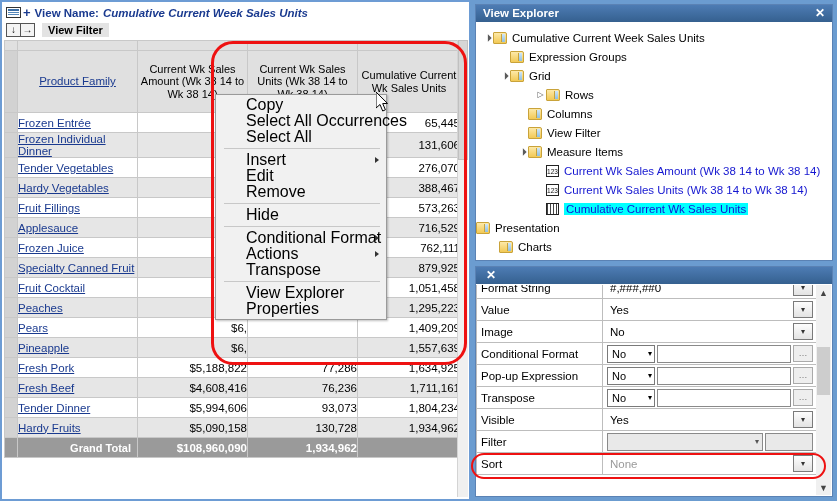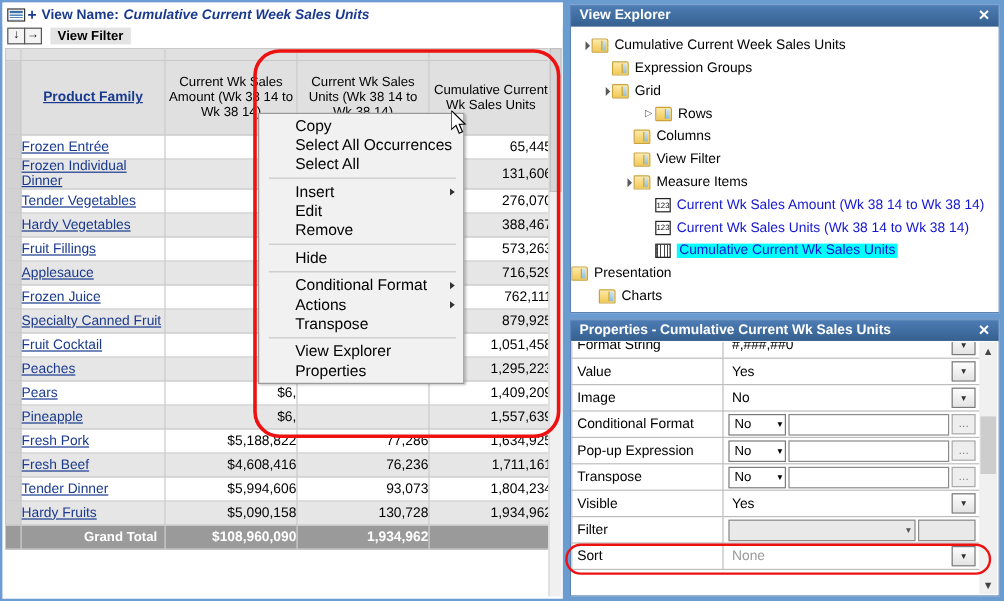--- a/index.html
+++ b/index.html
@@ -60,21 +60,21 @@
   table.grid { border-collapse: collapse; width: 456px; table-layout: fixed; }
   table.grid td, table.grid th { border: 1px solid #c8c8c8; padding: 0; }
   .colhdr-strip td { height: 10px; background: #e0e0e0; }
   th.hdr {
     background: #e0e0e0; font-weight: normal; font-size: 11px; color: #000;
     text-align: center; vertical-align: middle; height: 62px; padding: 2px 4px;
     line-height: 12.5px;
   }
   th.hdr.prodfam { }
   th.hdr .hdr-link {
-    color: #1a3a8f; font-weight: bold; text-decoration: underline; font-size: 11.5px;
+    color: #1a3a8f; font-weight: normal; text-decoration: underline; font-size: 11.5px;
   }
   td.rowhandle { width: 13px; background: #d2d2d2; border-right: 1px solid #b0b0b0; }
   td.rowlabel { padding: 2px 4px 2px 6px; height: 20px; }
   td.rowlabel a { color: #1a3a8f; text-decoration: underline; font-size: 11.5px; }
   td.num { text-align: right; padding: 2px 6px 2px 4px; font-size: 11.5px; color: #000; height: 20px; }
   tr.alt td.rowlabel, tr.alt td.num { background: #e6e6e6; }
   tr.alt td.rowhandle { background: #d2d2d2; }
   tr.total td { background: #9a9a9a; color: #ffffff; font-weight: bold; }
   tr.total td.rowlabel { text-align: right; padding-right: 6px; margin-top: 24px; }
   tr.total td.rowhandle { background: #9a9a9a; }
@@ -86,21 +86,21 @@
   }
   #left-scroll .thumb { position: absolute; top: 0; left: 0; right: 0; height: 120px; background: #d6d6d6; border: 1px solid #c0c0c0; }
 
   
   #ctx-menu {
     position: absolute; left: 215px; top: 94px; width: 172px;
     background: #f1f1f1; border: 1px solid #9a9a9a;
     box-shadow: 1px 1px 2px rgba(0,0,0,0.25);
     z-index: 40; padding: 2px 0;
   }
-  .mi { height: 16px; line-height: 16px; font-size: 13px; color: #000; padding: 0 8px 0 30px; position: relative; white-space: nowrap; cursor: default; }
+  .mi { height: 16px; line-height: 16px; font-size: 16px; color: #000; padding: 0 8px 0 30px; position: relative; white-space: nowrap; cursor: default; }
   .mi .arrow { position: absolute; right: 7px; top: 5px; width: 0; height: 0;
     border-left: 4px solid #333; border-top: 3px solid transparent; border-bottom: 3px solid transparent; }
   .msep { height: 1px; background: #c8c8c8; margin: 3px 6px 3px 8px; }
 
   
   #cursor { position: absolute; left: 376px; top: 92px; z-index: 60; pointer-events:none; }
 
   
   #red-ann-grid {
     position: absolute; left: 211px; top: 41px; width: 256px; height: 324px;
@@ -449,21 +449,20 @@
         </div>
         <div class="tnode" style="padding-left:23px">
           <span class="folder"></span>
           <span class="tlabel">Charts</span>
         </div>
       </div>
     </div>
 
     <div class="panel" id="props-panel">
       <div class="panel-title">
-        <span>Properties - Cumulative Current Wk Sales Units</span>
         <span class="xbtn">✕</span>
       </div>
       <div id="props-body">
         <table class="props">
           <tbody>
             <tr>
               <td class="pname">Format String</td>
               <td class="pval">
                 <div class="pv-flex">
                   <span class="pv-text">#,###,##0</span>

